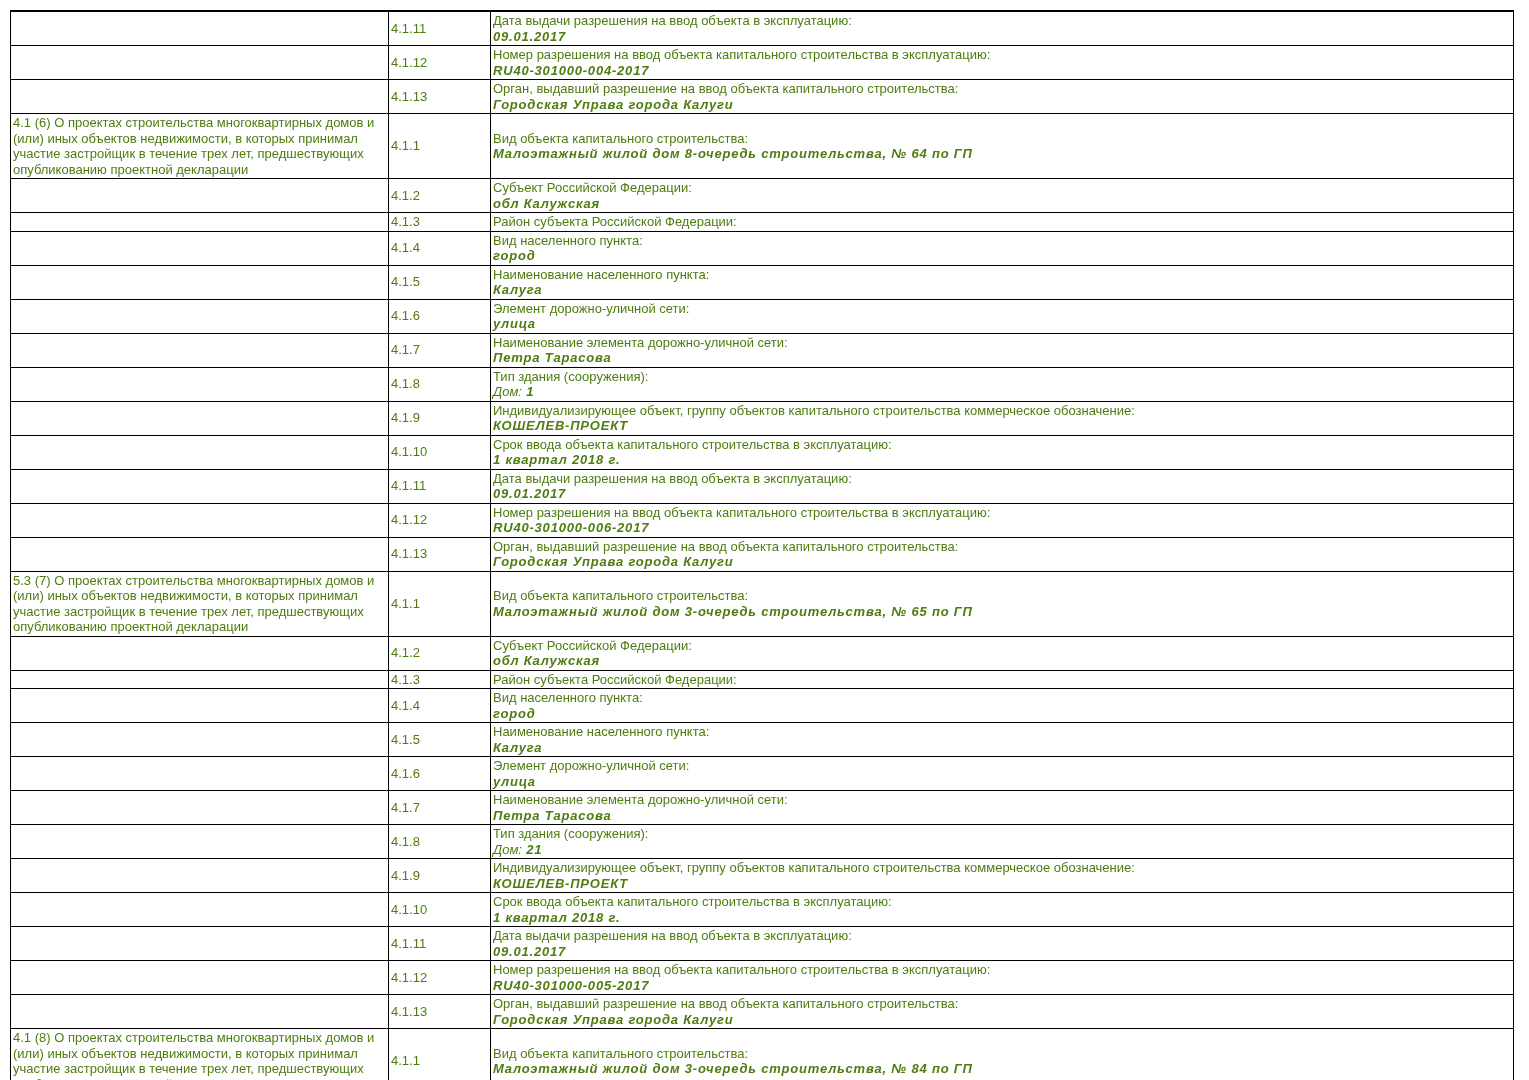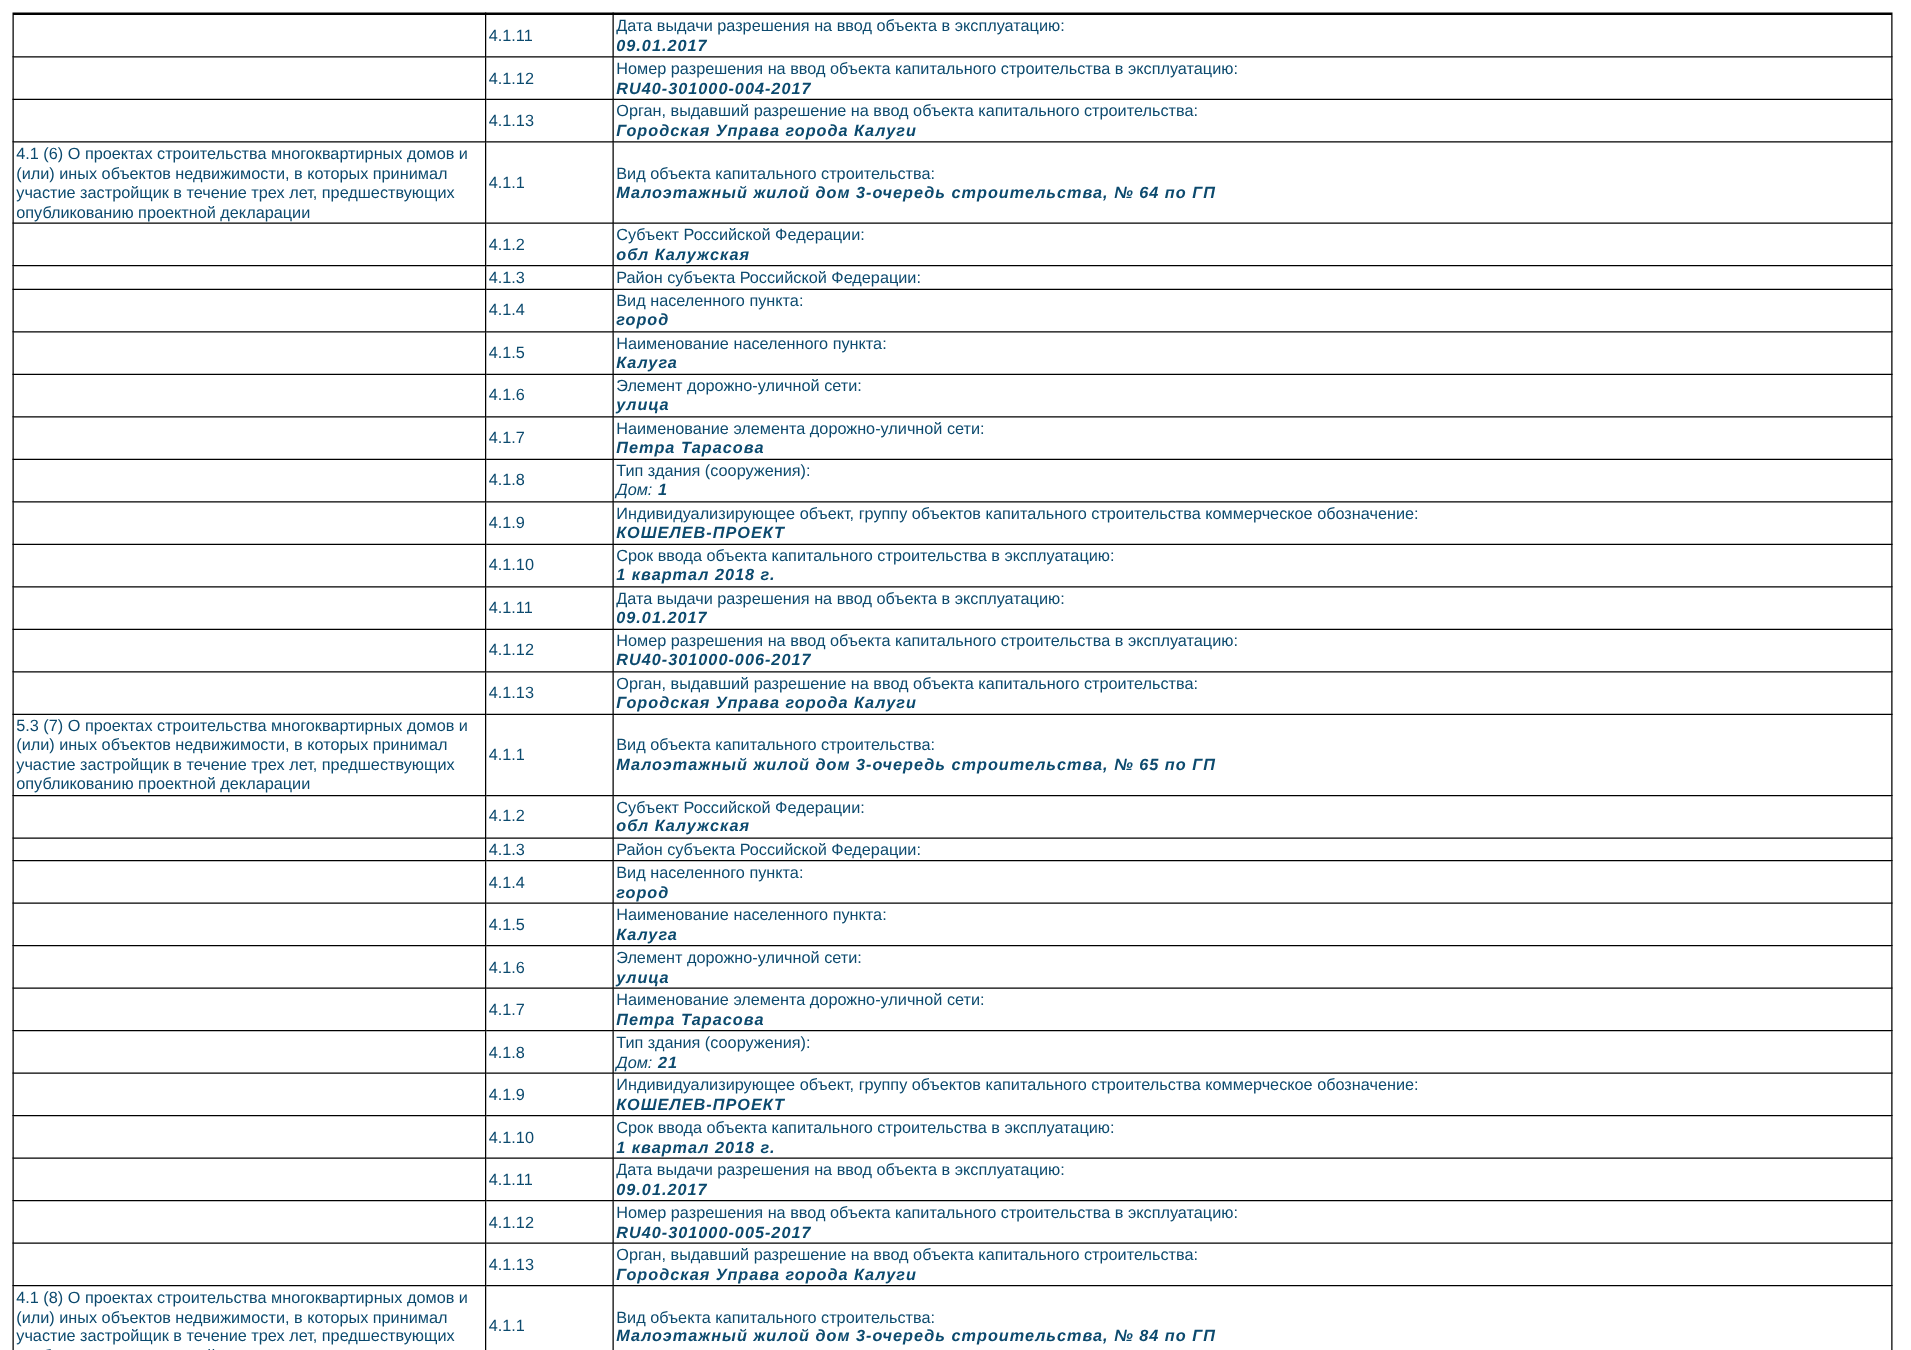--- a/index.html
+++ b/index.html
@@ -7,21 +7,21 @@
     padding: 0;
     background: #ffffff;
   }
   .page {
     position: relative;
     width: 1529px;
     height: 1080px;
     background: #ffffff;
     overflow: hidden;
     font-family: "Liberation Sans", "DejaVu Sans", sans-serif;
-    color: #0c4a6e;
+    color: #4d7c0f;
   }
   table.decl {
     position: absolute;
     left: 10px;
     top: 10px;
     width: 1503px;
     border-collapse: collapse;
     table-layout: fixed;
     border-top: 2px solid #000;
   }
@@ -92,21 +92,21 @@
           <td class="cell-content">
             <div class="field-label">Орган, выдавший разрешение на ввод объекта капитального строительства:</div>
             <div class="field-value">Городская Управа города Калуги</div>
           </td>
         </tr>
         <tr>
           <td class="cell-section">4.1 (6) О проектах строительства многоквартирных домов и (или) иных объектов недвижимости, в которых принимал участие застройщик в течение трех лет, предшествующих опубликованию проектной декларации</td>
           <td class="cell-code">4.1.1</td>
           <td class="cell-content">
             <div class="field-label">Вид объекта капитального строительства:</div>
-            <div class="field-value">Малоэтажный жилой дом 3-очередь строительства, № 64 по ГП</div>
+            <div class="field-value">Малоэтажный жилой дом 8-очередь строительства, № 64 по ГП</div>
           </td>
         </tr>
         <tr>
           <td class="cell-section"></td>
           <td class="cell-code">4.1.2</td>
           <td class="cell-content">
             <div class="field-label">Субъект Российской Федерации:</div>
             <div class="field-value">обл Калужская</div>
           </td>
         </tr>

